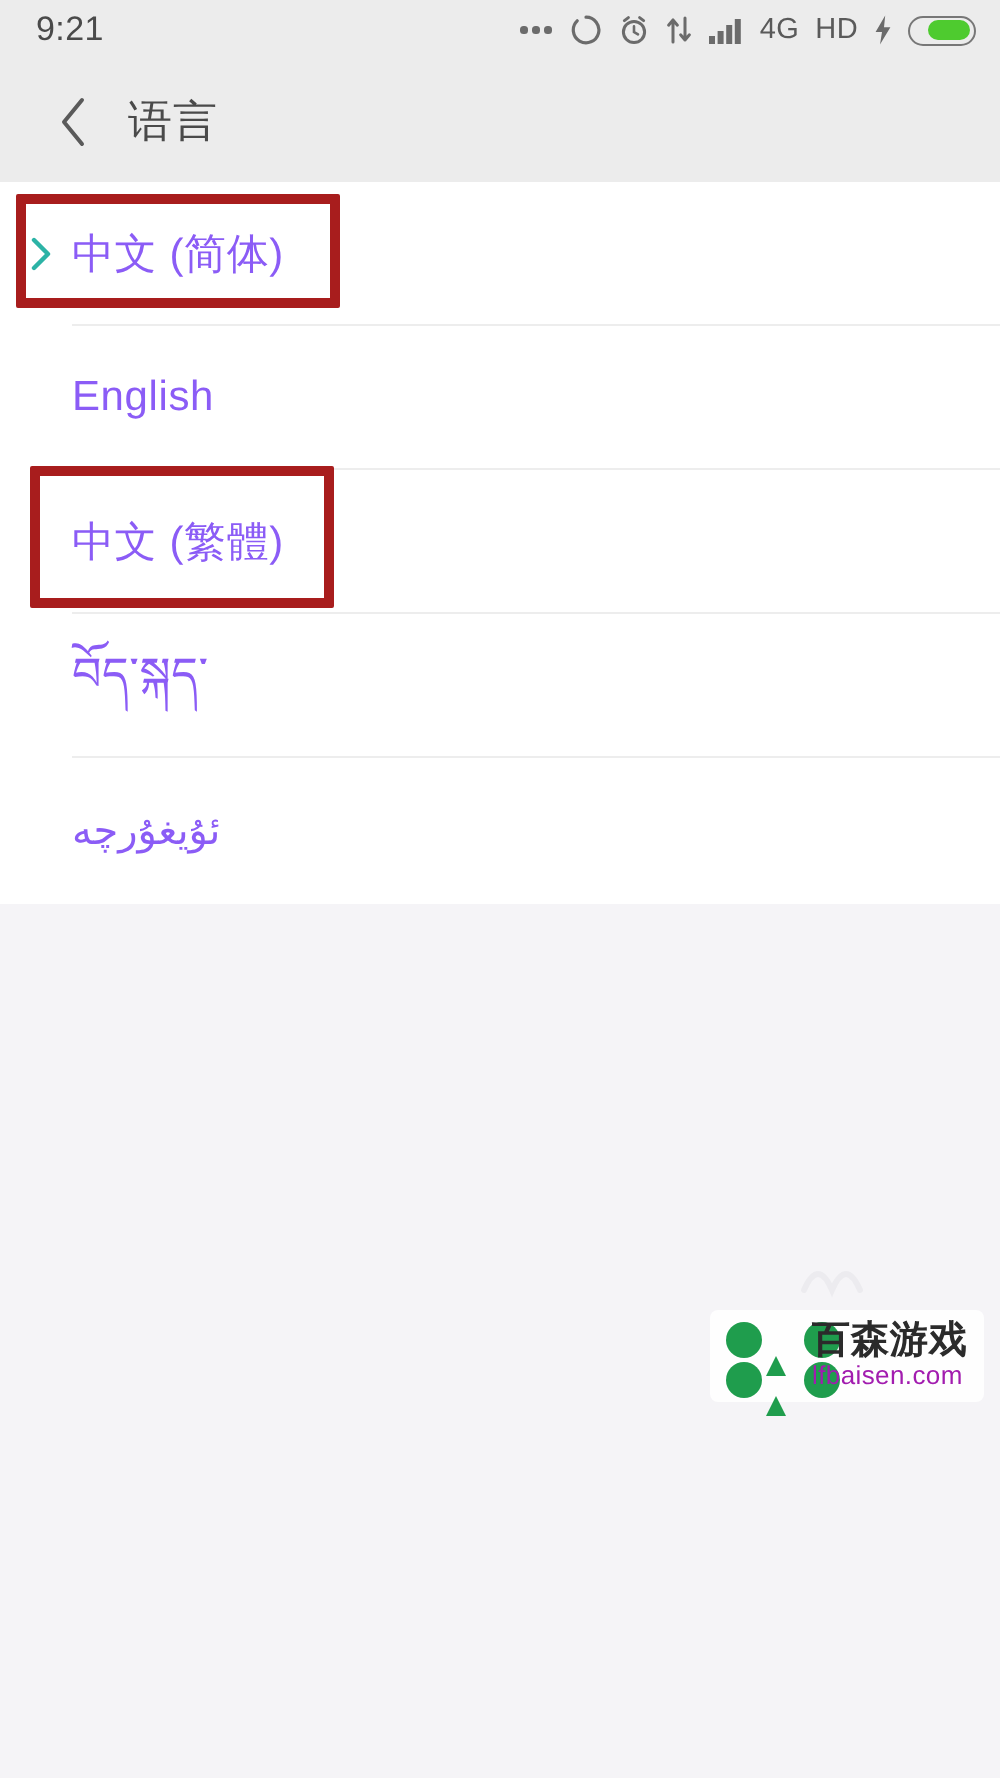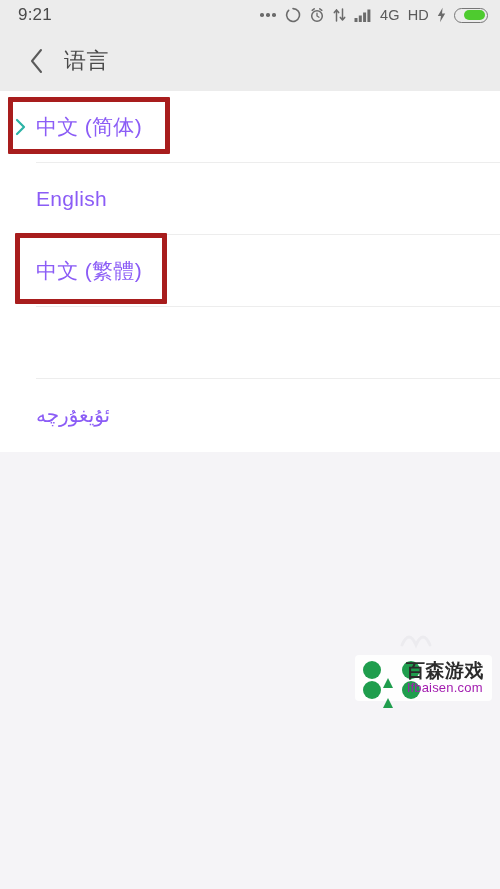--- a/index.html
+++ b/index.html
@@ -88,21 +88,21 @@
   }
   .wm-bar{ width:100%; height:7px; background:#1f9d4d; border-radius:1px; }
   .wm-grid{ display:grid; grid-template-columns:repeat(3,1fr); gap:1.5px; }
   .wm-cell{ width:100%; aspect-ratio:1/1; display:block; }
   .wm-circ{ background:#1f9d4d; border-radius:50%; }
   .wm-tri{
     width:0; height:0; border-left:5px solid transparent;
     border-right:5px solid transparent; border-bottom:10px solid #1f9d4d;
     margin:0 auto;
   }
-  .wm-text{ display:flex; flex-direction:column; line-height:1.05;text-align:center; }
+  .wm-text{ display:flex; flex-direction:column; line-height:1.05; }
   .wm-cn{ font-size:19px; font-weight:bold; color:#2b2b2b; letter-spacing:.5px; }
   .wm-url{ font-size:13px; color:#a21caf; letter-spacing:.2px; }
 </style>
 </head>
 <body>
 
 <div class="phone">
 
   <div class="statusbar">
     <div class="clock">9:21</div>
@@ -184,20 +184,21 @@
       <span class="row-label">English</span>
       <span class="sep"></span>
     </div>
 
     <div class="row">
       <span class="row-label">中文 (繁體)</span>
       <span class="sep"></span>
     </div>
 
     <div class="row">
+      <span class="row-label tibetan">བོད་སྐད་</span>
       <span class="sep"></span>
     </div>
 
     <div class="row">
       <span class="row-label uyghur">ئۇيغۇرچە</span>
 
     </div>
 
   </div>
 

